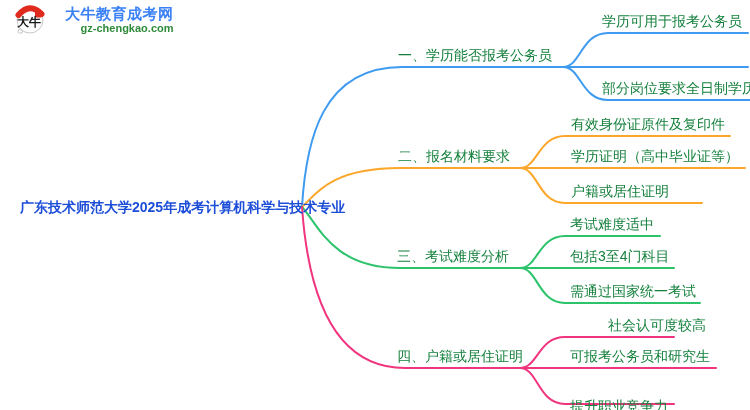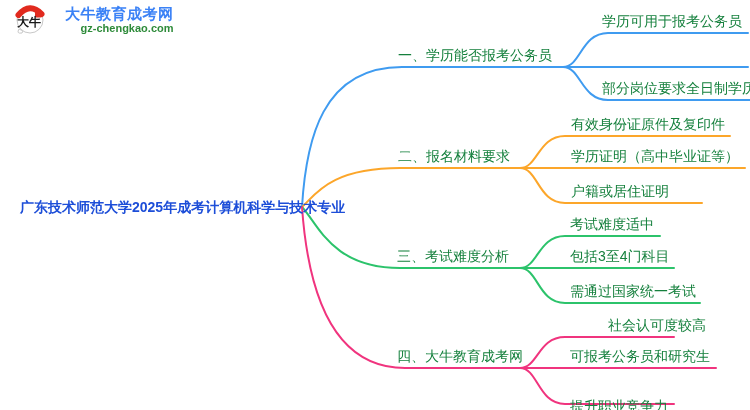--- a/index.html
+++ b/index.html
@@ -86,21 +86,21 @@
       <div class="logo-name">大牛教育成考网</div>
       <div class="logo-domain">gz-chengkao.com</div>
     </div>
   </div>
 
   <div class="node root-node" style="left:8px; top:198px;">广东技术师范大学2025年成考计算机科学与技术专业</div>
 
   <div class="node" style="left:398px; top:147px;">二、报名材料要求</div>
   <div class="node" style="left:398px; top:46px;">一、学历能否报考公务员</div>
   <div class="node" style="left:397px; top:247px;">三、考试难度分析</div>
-  <div class="node" style="left:397px; top:347px;">四、大牛教育成考网</div>
+  <div class="node" style="left:397px; top:347px;">四、户籍或居住证明</div>
 
   <div class="node" style="left:602px; top:12px;">学历可用于报考公务员</div>
   <div class="node" style="left:602px; top:79px;">部分岗位要求全日制学历</div>
 
   <div class="node" style="left:571px; top:115px;">有效身份证原件及复印件</div>
   <div class="node" style="left:571px; top:147px;">学历证明（高中毕业证等）</div>
   <div class="node" style="left:571px; top:182px;">户籍或居住证明</div>
 
   <div class="node" style="left:570px; top:215px;">考试难度适中</div>
   <div class="node" style="left:570px; top:247px;">包括3至4门科目</div>

